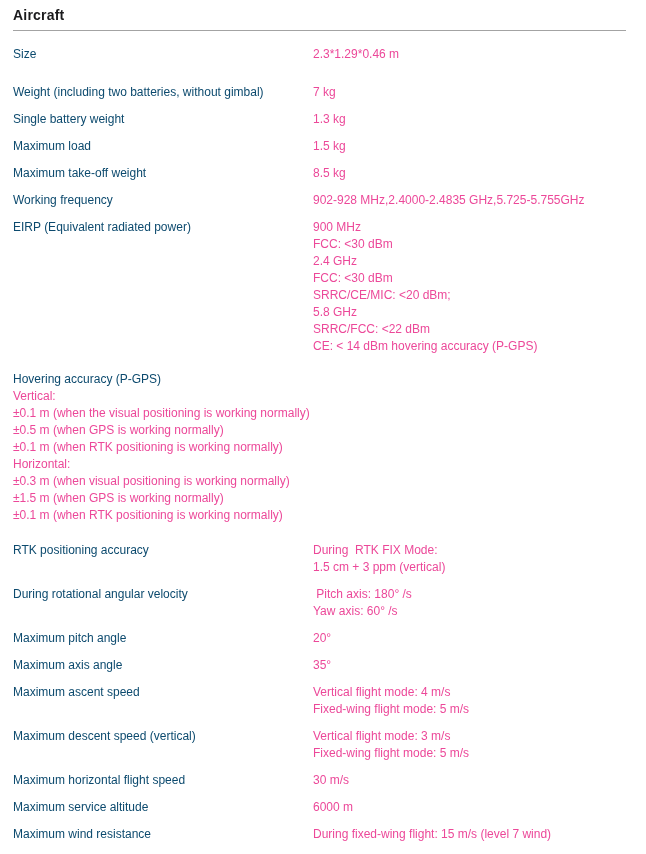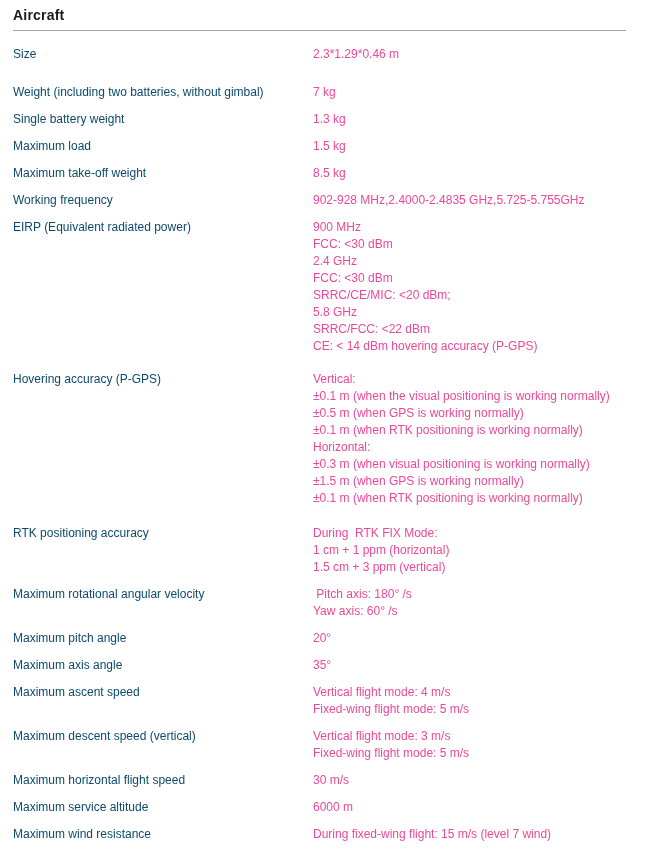--- a/index.html
+++ b/index.html
@@ -32,21 +32,21 @@
   .spec-table {
     padding-top: 15px;
   }
   .row {
     display: flex;
     align-items: flex-start;
     margin-bottom: 10px;
   }
   .row:nth-child(1) { margin-bottom: 21px; }   
   .row:nth-child(7) { margin-bottom: 16px; }   
-  .row:nth-child(8) { margin-bottom: 18px; }   
+  .row:nth-child(8) { margin-bottom: 18px; flex-direction: column; }   
   .row:last-child   { margin-bottom: 0; }
   .label {
     width: 300px;
     flex-shrink: 0;
     padding-right: 10px;
     box-sizing: border-box;
     font-size: 12px;
     line-height: 17px;
     color: #0c4a6e;
   }
@@ -127,26 +127,25 @@
           <div class="value-line">Horizontal:</div>
           <div class="value-line">±0.3 m (when visual positioning is working normally)</div>
           <div class="value-line">±1.5 m (when GPS is working normally)</div>
           <div class="value-line">±0.1 m (when RTK positioning is working normally)</div>
         </div>
       </div>
       <div class="row">
         <div class="label">RTK positioning accuracy</div>
         <div class="value">
           <div class="value-line">During  RTK FIX Mode:</div>
-          <div class="value-line">1 cm + 1 ppm (horizontal)</div>
           <div class="value-line">1.5 cm + 3 ppm (vertical)</div>
         </div>
       </div>
       <div class="row">
-        <div class="label">Maximum rotational angular velocity</div>
+        <div class="label">During rotational angular velocity</div>
         <div class="value">
           <div class="value-line"> Pitch axis: 180° /s</div>
           <div class="value-line">Yaw axis: 60° /s</div>
         </div>
       </div>
       <div class="row">
         <div class="label">Maximum pitch angle</div>
         <div class="value">
           <div class="value-line">20°</div>
         </div>

